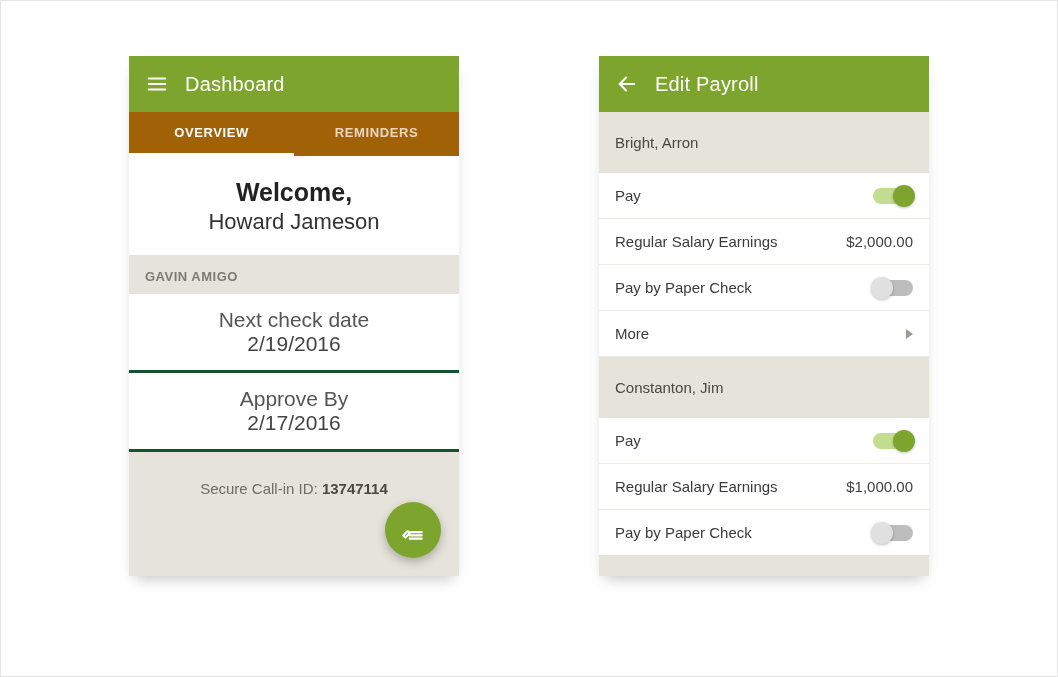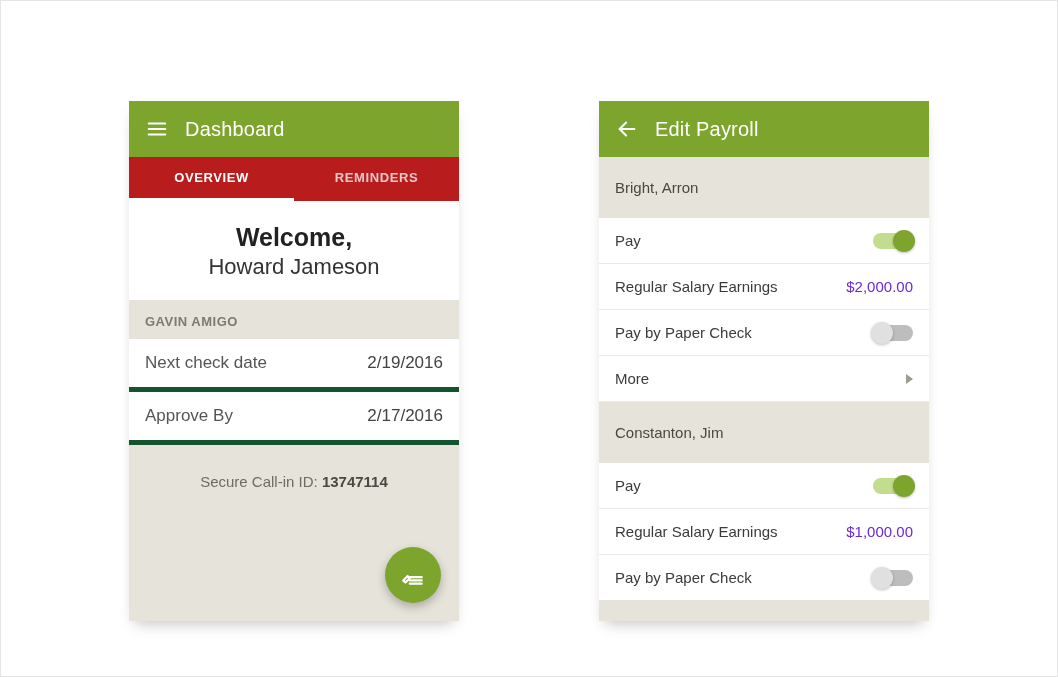--- a/index.html
+++ b/index.html
@@ -23,21 +23,20 @@
     padding-top: 55px;
     background: #ffffff;
   }
   .phone {
     width: 330px;
     height: 520px;
     background: #e5e3da;
     position: relative;
     box-shadow: 0 8px 14px -6px rgba(0,0,0,0.25);
     overflow: hidden;
-    margin-top: 45px;
   }
   .appbar {
     background: #7da52e;
     color: #ffffff;
     height: 56px;
     display: flex;
     align-items: center;
     padding: 0 16px;
   }
   .appbar .icon-btn {
@@ -48,21 +47,21 @@
     justify-content: center;
     margin-right: 16px;
     cursor: pointer;
   }
   .appbar .title {
     font-size: 20px;
     font-weight: 500;
     letter-spacing: 0.2px;
   }
   .tabs {
-    background: #b91c1c;
+    background: #a16207;
     display: flex;
     height: 44px;
   }
   .tab {
     flex: 1;
     display: flex;
     align-items: center;
     justify-content: center;
     font-size: 13px;
     letter-spacing: 0.6px;
@@ -99,23 +98,24 @@
     font-weight: 700;
     letter-spacing: 0.5px;
     padding: 14px 16px 10px;
   }
   .row {
     background: #ffffff;
     display: flex;
     justify-content: space-between;
     align-items: center;
     padding: 14px 16px;
-    font-size: 17px;
+    font-size: 21px;
     color: #555;
-    border-bottom: 5px solid #14532d;
+    border-bottom: 3px solid #14532d;
+    flex-direction: column;
   }
   .row:last-of-type { border-bottom: none; }
   .row .val { color: #444; }
   .callin {
     text-align: center;
     color: #6f6c63;
     font-size: 15px;
     padding: 28px 0;
   }
   .callin .bold { font-weight: 700; color: #4a4840; }
@@ -144,21 +144,21 @@
     background: #ffffff;
     display: flex;
     justify-content: space-between;
     align-items: center;
     padding: 14px 16px;
     font-size: 15px;
     color: #3b3b3b;
     border-bottom: 1px solid #eceae4;
   }
   .prow .amt {
-    color: #6d28d9;
+    color: #404040;
     font-weight: 400;
   }
   .toggle {
     width: 40px;
     height: 16px;
     border-radius: 10px;
     position: relative;
     cursor: pointer;
   }
   .toggle .knob {

